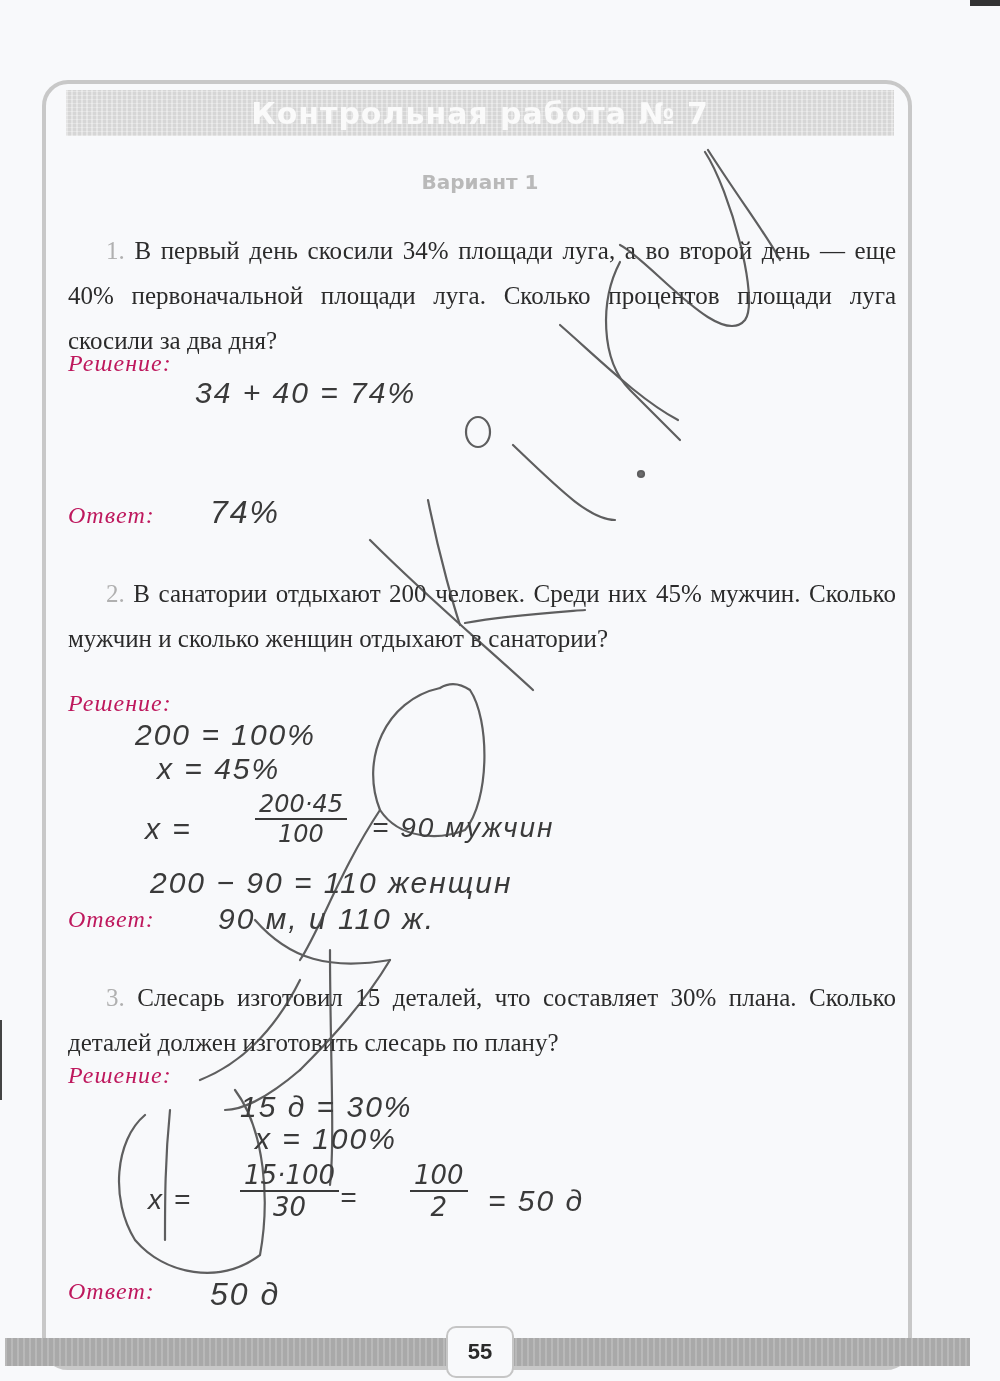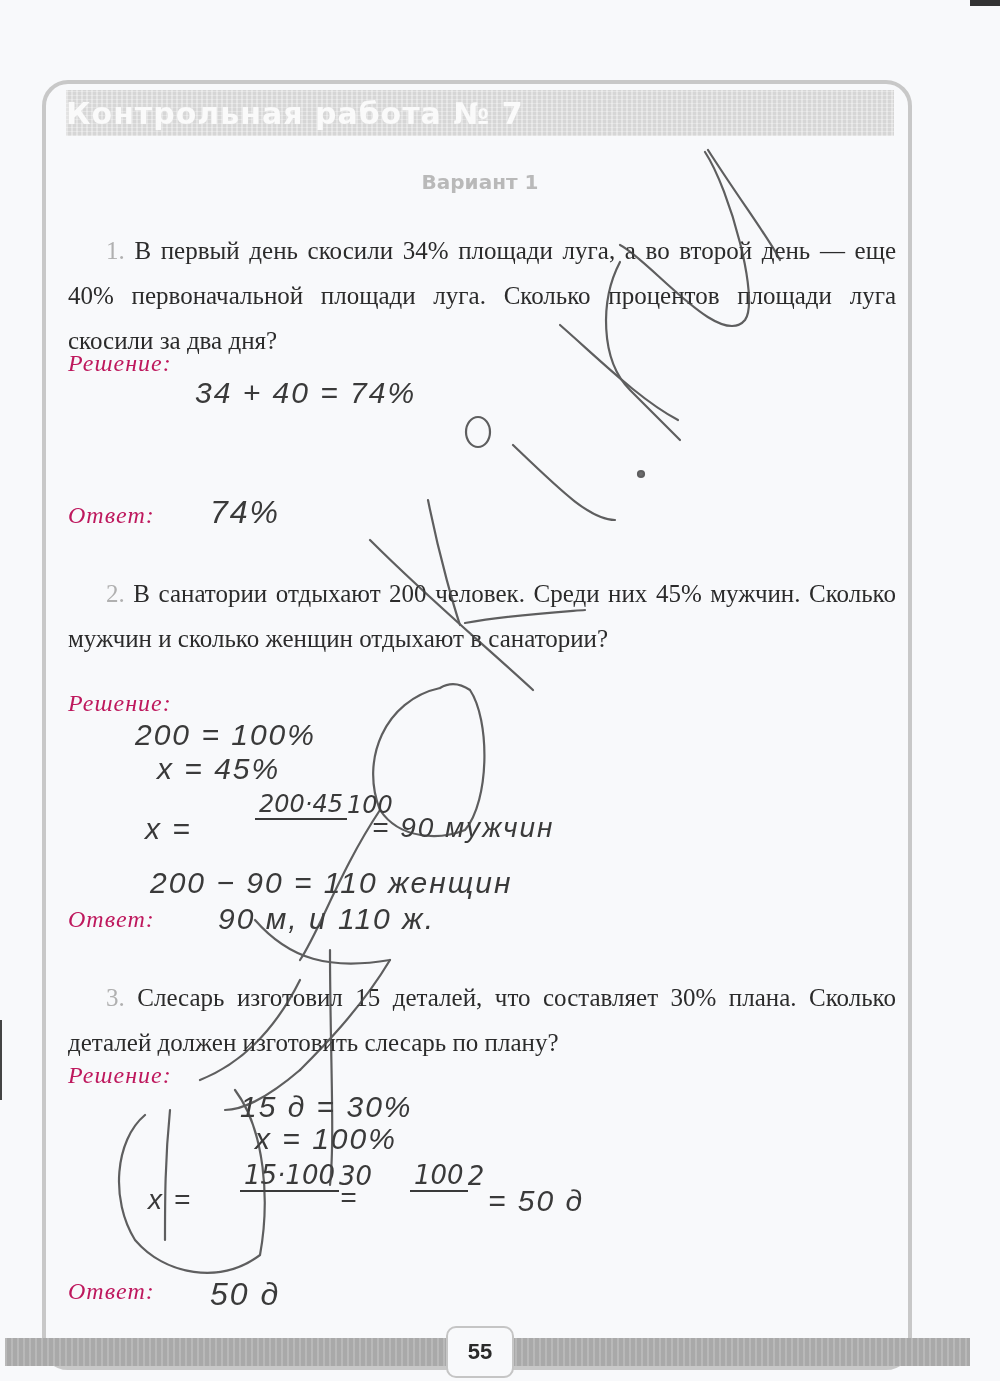--- a/index.html
+++ b/index.html
@@ -18,21 +18,21 @@
   }
   .frame {
     position: absolute; left: 42px; top: 80px; width: 870px; height: 1290px;
     border: 4px solid #c8c8c8; border-radius: 26px; box-sizing: border-box;
   }
   .title-bar {
     position: absolute; left: 66px; top: 90px; width: 828px; height: 46px;
     background: #d6d6d6;
     background-image: repeating-linear-gradient(90deg, rgba(255,255,255,.35) 0 2px, transparent 2px 5px),
                       repeating-linear-gradient(0deg, rgba(255,255,255,.3) 0 1px, transparent 1px 4px);
-    display: flex; align-items: center; justify-content: flex-start;
+    display: flex; align-items: center; justify-content: center;
   }
   .title-text {
     font-family: "DejaVu Sans", "Liberation Sans", sans-serif;
     font-weight: bold; font-size: 30px; color: #fafafa; letter-spacing: 1px;
     text-shadow: 0 0 2px #ddd;
   }
   .variant {
     position: absolute; left: 0; width: 960px; top: 170px; text-align: center;
     font-family: "DejaVu Sans", "Liberation Sans", sans-serif;
     font-weight: bold; font-size: 20px; color: #b9b9b9;
@@ -47,21 +47,21 @@
     position: absolute; left: 68px;
     font-family: "Liberation Serif", "DejaVu Serif", serif;
     font-style: italic; font-size: 24px; color: #be185d; letter-spacing: 1px;
   }
   .hw {
     position: absolute;
     font-family: Liberation Sans, sans-serif;
     font-style: italic; font-weight: 300; color: #3a3a3a;
     white-space: nowrap; letter-spacing: 2px;
   }
-  .frac { position: absolute; display: flex; flex-direction: row; align-items: center;
+  .frac { position: absolute; display: flex; flex-direction: column; align-items: center;
     font-family: "DejaVu Sans", "Liberation Sans", sans-serif; font-style: italic; color:#3a3a3a; }
   .frac .n { border-bottom: 2px solid #3a3a3a; padding: 0 4px; }
   .bottom-bar {
     position: absolute; left: 5px; top: 1338px; width: 965px; height: 28px;
     background: #a9a9a9;
     background-image: repeating-linear-gradient(90deg, rgba(255,255,255,.18) 0 2px, transparent 2px 6px);
   }
   .page-num-box {
     position: absolute; left: 446px; top: 1326px; width: 64px; height: 48px;
     background: #f8f9fb; border: 2px solid #c5c5c5; border-radius: 10px;

